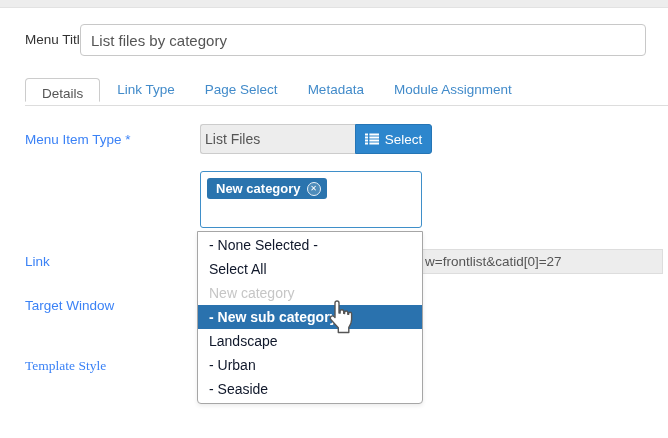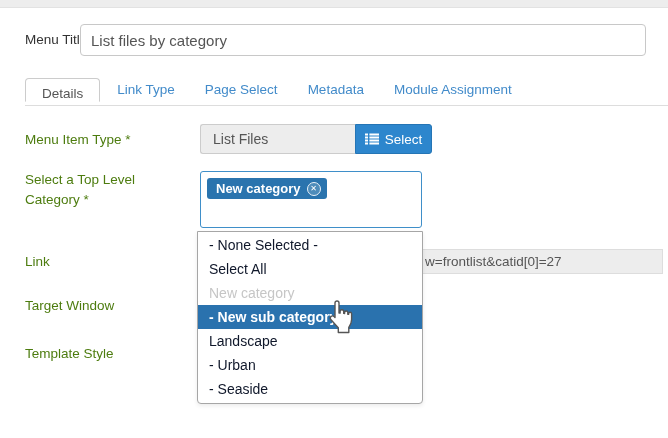--- a/index.html
+++ b/index.html
@@ -23,27 +23,27 @@
   .tab{
     box-sizing:border-box;margin-bottom:-1px;padding:7px 15px 8px 15px;font-size:13.5px;
     color:#428bca;cursor:pointer;white-space:nowrap;
   }
   .tab.active{
     background:#fff;color:#555;border:1px solid #ccc;border-bottom:1px solid #fff;
     border-radius:4px 4px 0 0;padding:7px 16px 0 16px;margin-right:2px;
   }
 
   
-  .flabel{position:absolute;left:25px;font-size:13.5px;color:#4d7c0f;line-height:20px;}
+  .flabel{position:absolute;left:25px;font-size:13.5px;color:#3b82f6;line-height:20px;}
 
   
   .mit-input{
     position:absolute;left:200px;top:124px;width:155px;height:30px;box-sizing:border-box;
     background:#ededed;border:1px solid #ccc;border-right:none;border-radius:3px 0 0 3px;
-    font-size:14px;color:#555;line-height:28px;padding:0 12px;
+    font-size:14px;color:#555;line-height:28px;padding:0 4px;
   }
   .mit-button{
     position:absolute;left:355px;top:124px;width:77px;height:30px;box-sizing:border-box;
     background:#2d86cd;border:1px solid #2575b5;border-radius:0 3px 3px 0;
     color:#fff;font-size:13.5px;display:flex;align-items:center;justify-content:center;gap:6px;cursor:pointer;text-align:center;
   }
   .list-icon{display:inline-block;width:14px;height:12px;position:relative;}
   .list-icon svg{display:block;}
 
   
@@ -113,34 +113,33 @@
           <rect x="0" y="6.5" width="3" height="2"></rect>
             <rect x="4.4" y="6.5" width="9.6" height="2"></rect>
           <rect x="0" y="9.5" width="3" height="2"></rect>
             <rect x="4.4" y="9.5" width="9.6" height="2"></rect>
         </g>
       </svg>
     </span>
     <span>Select</span>
   </div>
 
-  <div class="flabel" style="top:170px;width:158px;">Select a Top Level Category *</div>
   <div class="cat-select">
     <span class="cat-tag">
       <span>New category</span>
       <span class="tag-x">✕</span>
     </span>
   </div>
 
   <div class="flabel" style="top:252px;">Link</div>
   <div class="link-input">w=frontlist&amp;catid[0]=27</div>
 
   <div class="flabel" style="top:296px;">Target Window</div>
 
-  <div class="flabel" style="top:344px;">Template Style</div>
+  <div class="flabel" style="top:356px;font-family:Liberation Serif, serif;">Template Style</div>
 
   <div class="dropdown">
     <div class="opt">- None Selected -</div>
     <div class="opt">Select All</div>
     <div class="opt disabled">New category</div>
     <div class="opt highlighted">- New sub category</div>
     <div class="opt">Landscape</div>
     <div class="opt">- Urban</div>
     <div class="opt">- Seaside</div>
   </div>

